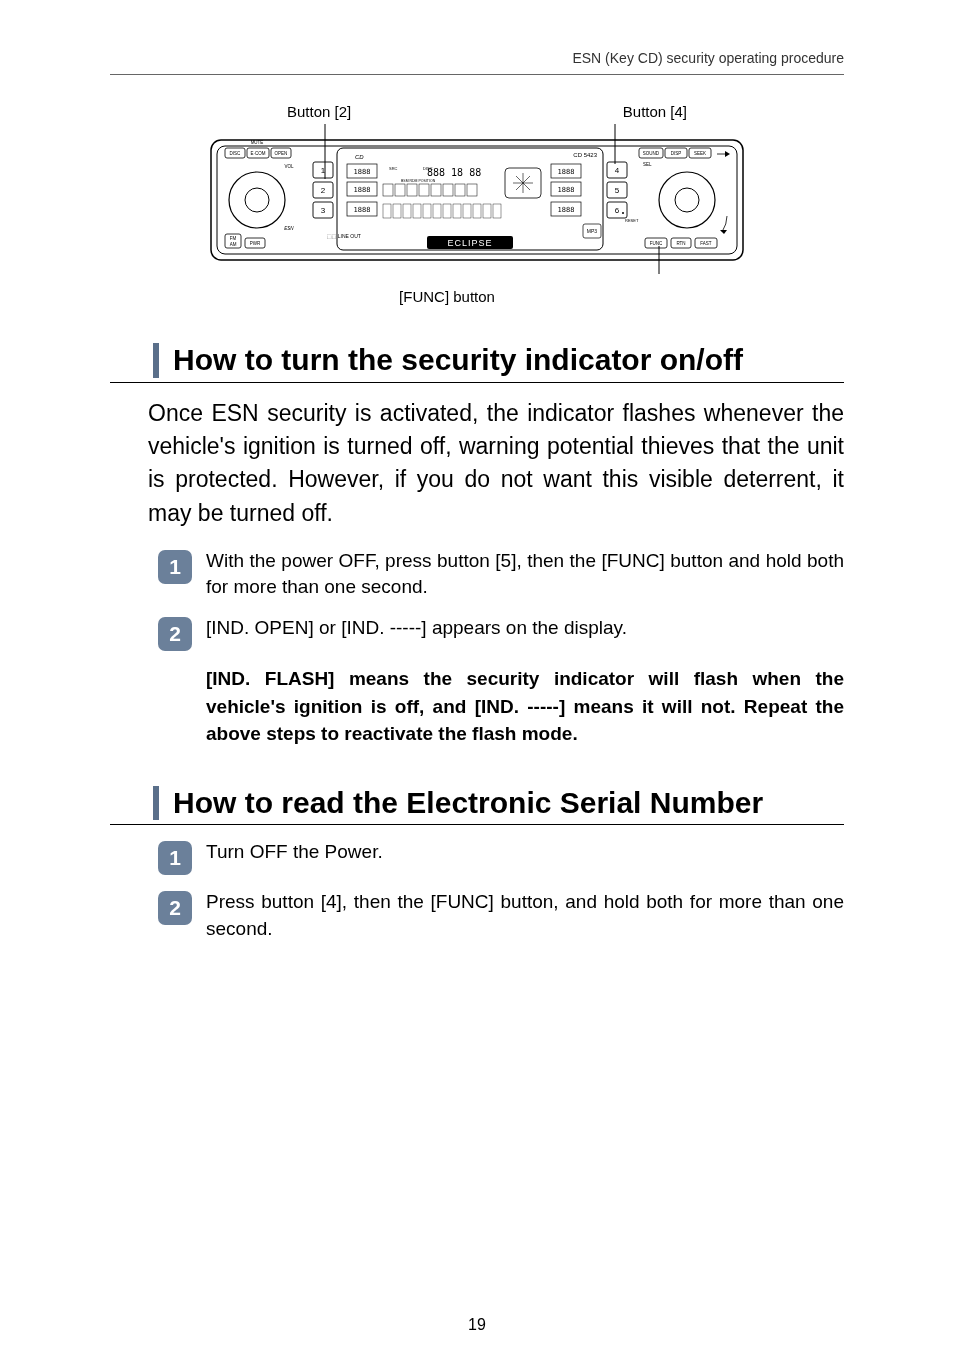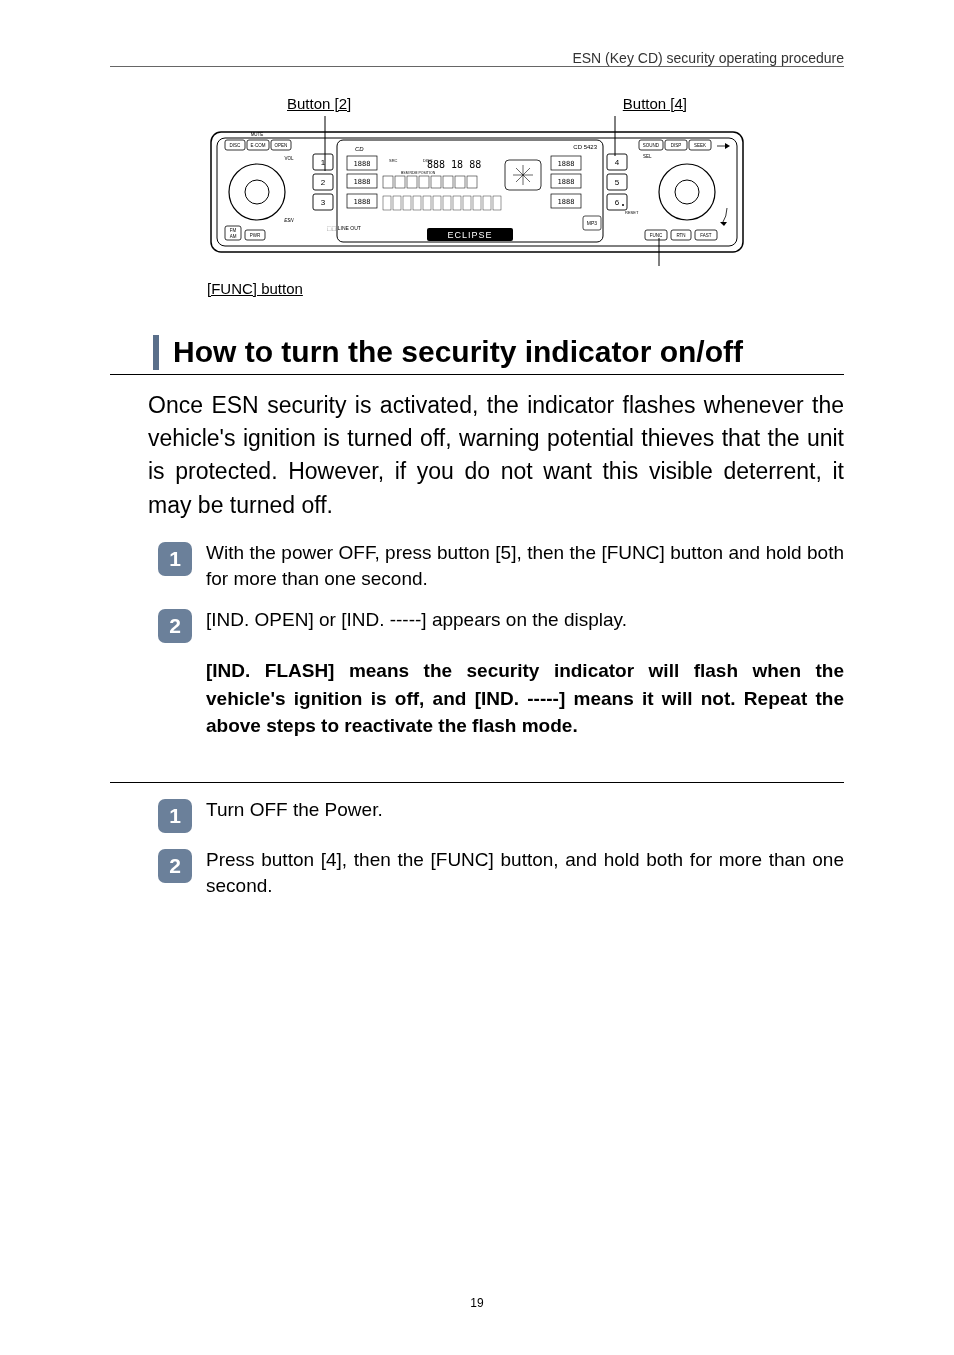--- a/index.html
+++ b/index.html
@@ -9,45 +9,44 @@
     background: #fff;
     width: 954px;
     height: 1355px;
     position: relative;
   }
   .page {
     padding: 50px 110px 40px 110px;
   }
   .header-bar {
     border-bottom: 1px solid #666;
-    padding-bottom: 0;
+    padding-bottom: 8px;
     margin-bottom: 28px;
   }
   .header-text {
     font-size: 14px;
     text-align: right;
     color: #333;
   }
   .diagram-area {
     margin: 15px auto 20px auto;
     width: 540px;
-    text-decoration: underline;
   }
   .button-labels {
     display: flex;
     justify-content: space-between;
     font-size: 15px;
     padding: 0 60px 4px 80px;
   }
   .device-svg-wrap {
     width: 540px;
     height: 150px;
   }
   .func-label {
-    text-align: left;
+    text-align: center;
     font-size: 15px;
     padding-right: 60px;
     margin-top: 14px;
   }
   .section {
     margin-top: 38px;
   }
   .section-heading {
     display: flex;
     align-items: stretch;
@@ -102,25 +101,25 @@
     font-size: 19px;
     line-height: 1.45;
     text-align: justify;
     margin-left: 96px;
     margin-top: 6px;
     margin-bottom: 10px;
     font-weight: bold;
   }
   .page-number {
     position: absolute;
-    bottom: 45px;
+    bottom: 21px;
     left: 0;
     right: 0;
     text-align: center;
-    font-size: 12px;
+    font-size: 16px;
   }
 </style>
 </head>
 <body>
 
 <div class="page">
 
   <div class="header-bar">
     <div class="header-text">ESN (Key CD) security operating procedure</div>
   </div>
@@ -278,20 +277,21 @@
     <div class="step-row">
       <div class="step-badge">2</div>
       <div class="step-text">[IND. OPEN] or [IND. -----] appears on the display.</div>
     </div>
     <p class="step-note">[IND. FLASH] means the security indicator will flash when the vehicle's ignition is off, and [IND. -----] means it will not. Repeat the above steps to reactivate the flash mode.</p>
   </div>
 
   <div class="section">
     <div class="section-heading">
       <div class="heading-bar"></div>
+      <div class="heading-text">How to read the Electronic Serial Number</div>
     </div>
 
     <div class="step-row">
       <div class="step-badge">1</div>
       <div class="step-text">Turn OFF the Power.</div>
     </div>
 
     <div class="step-row">
       <div class="step-badge">2</div>
       <div class="step-text">Press button [4], then the [FUNC] button, and hold both for more than one second.</div>

